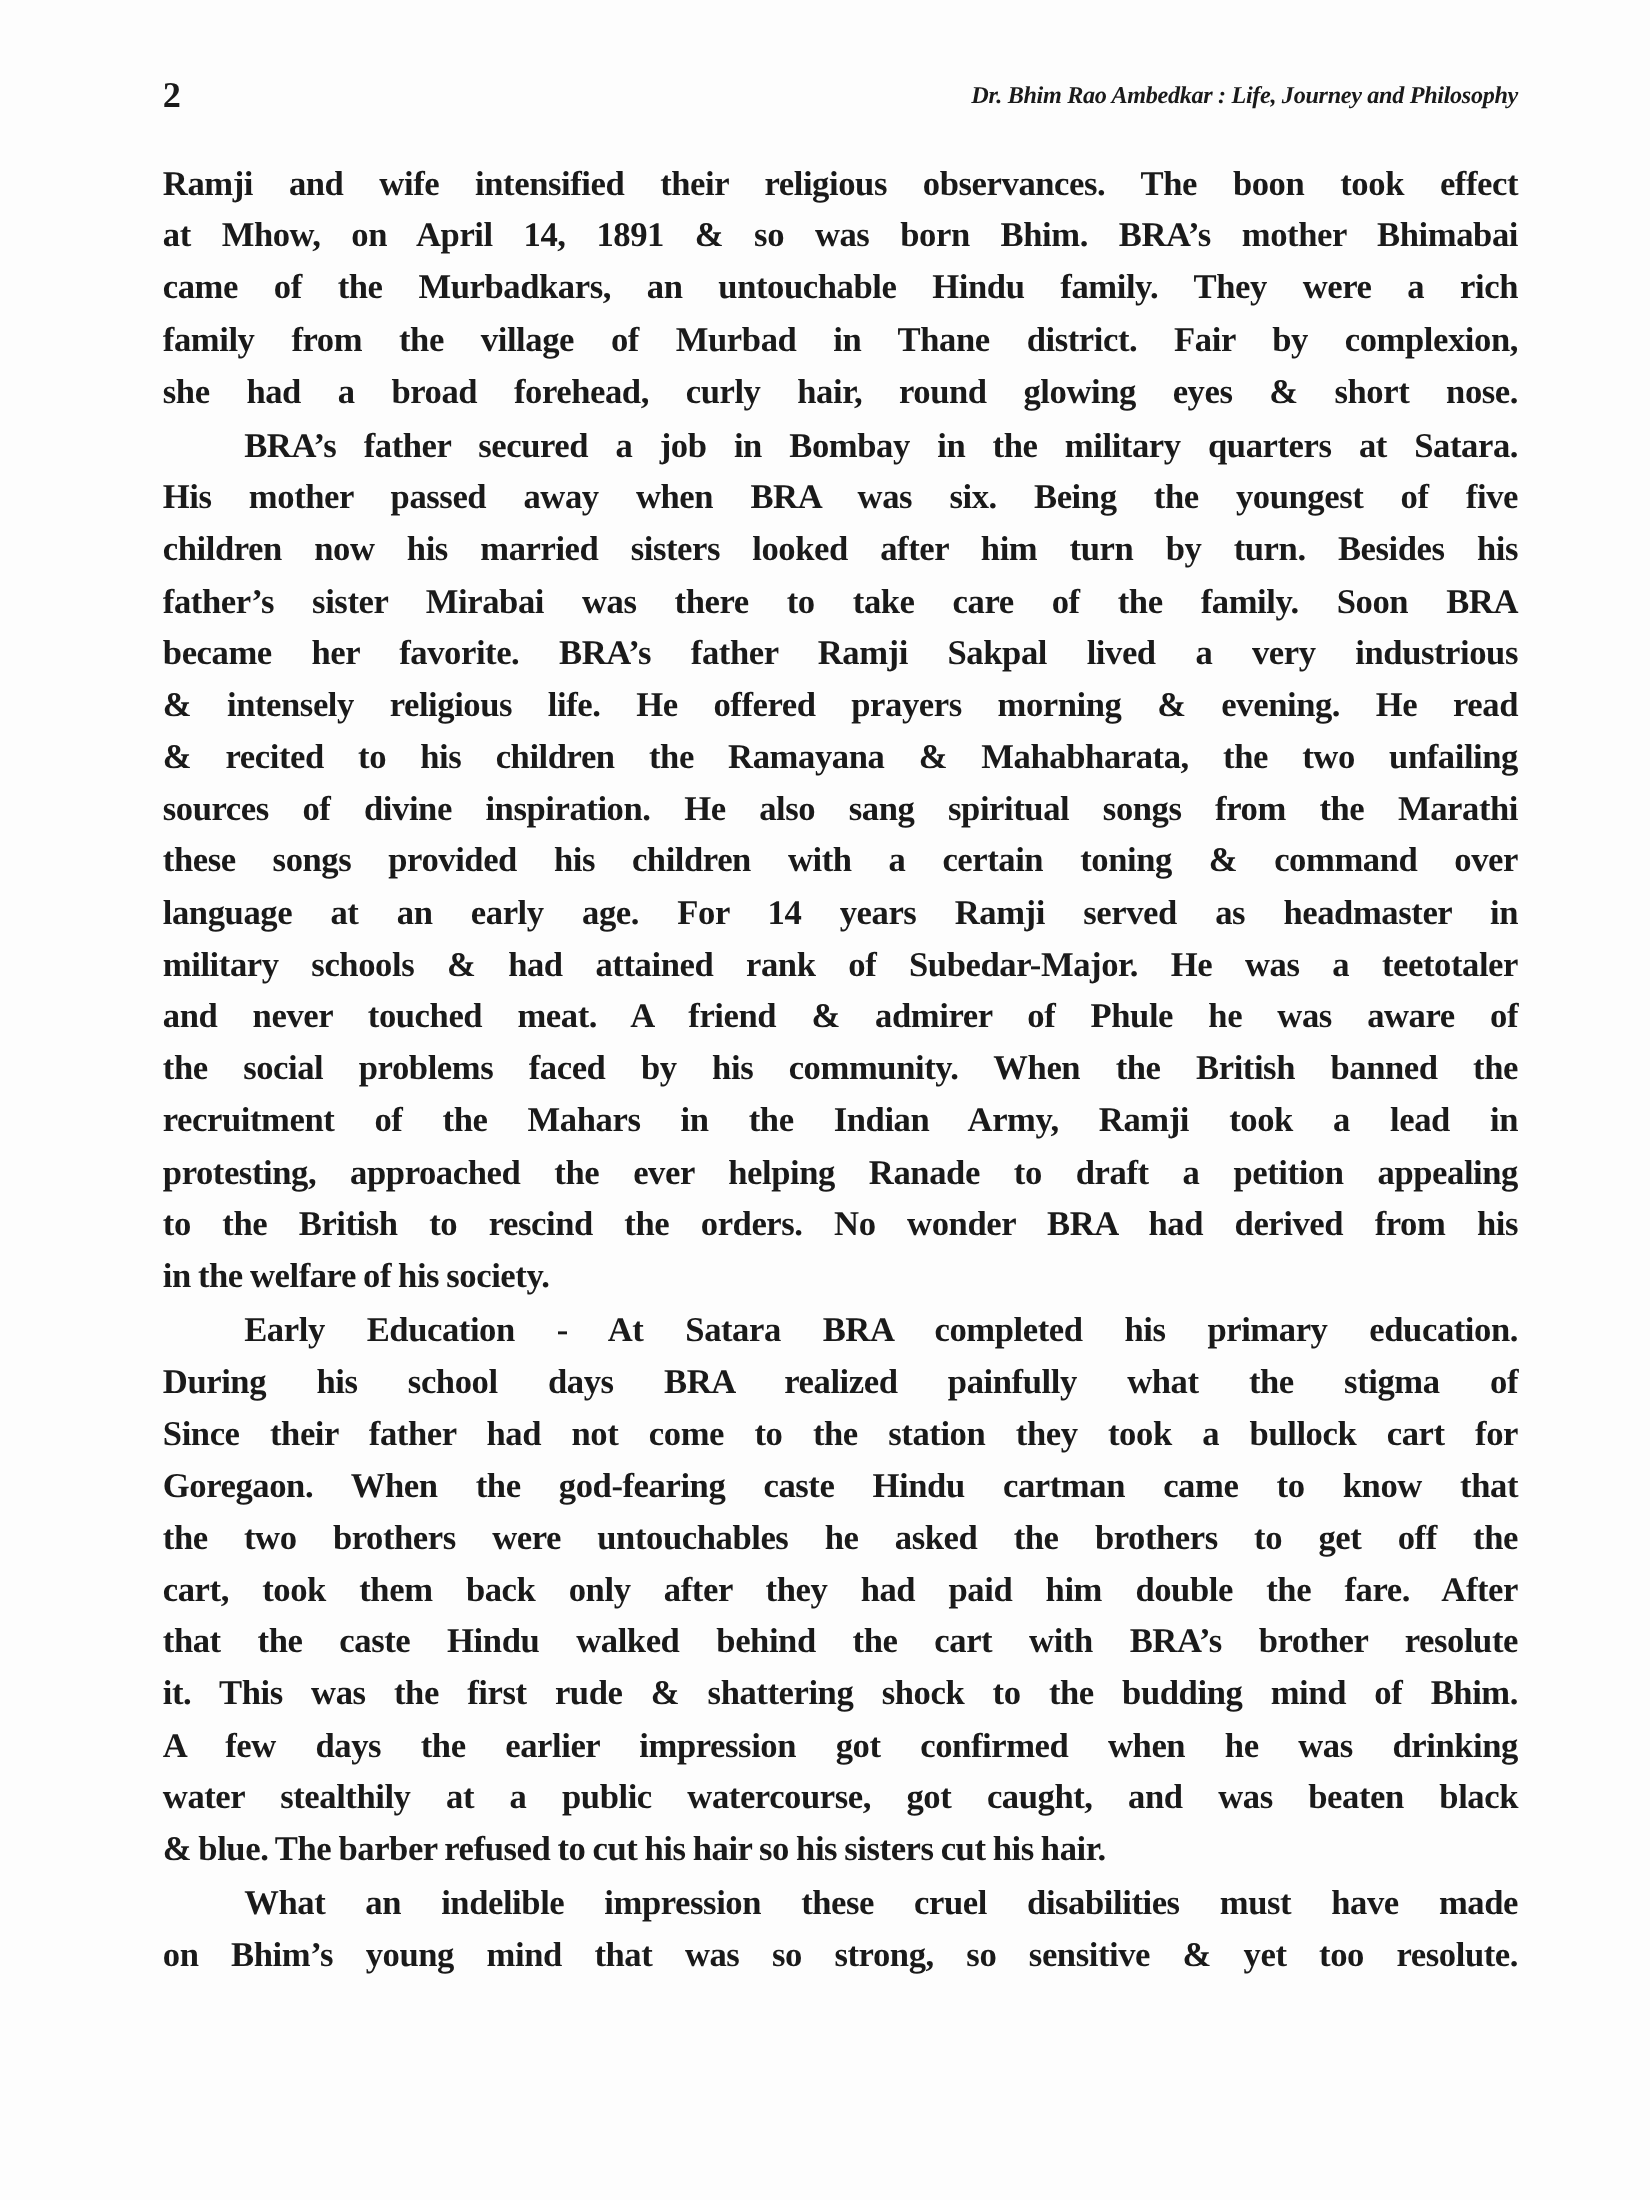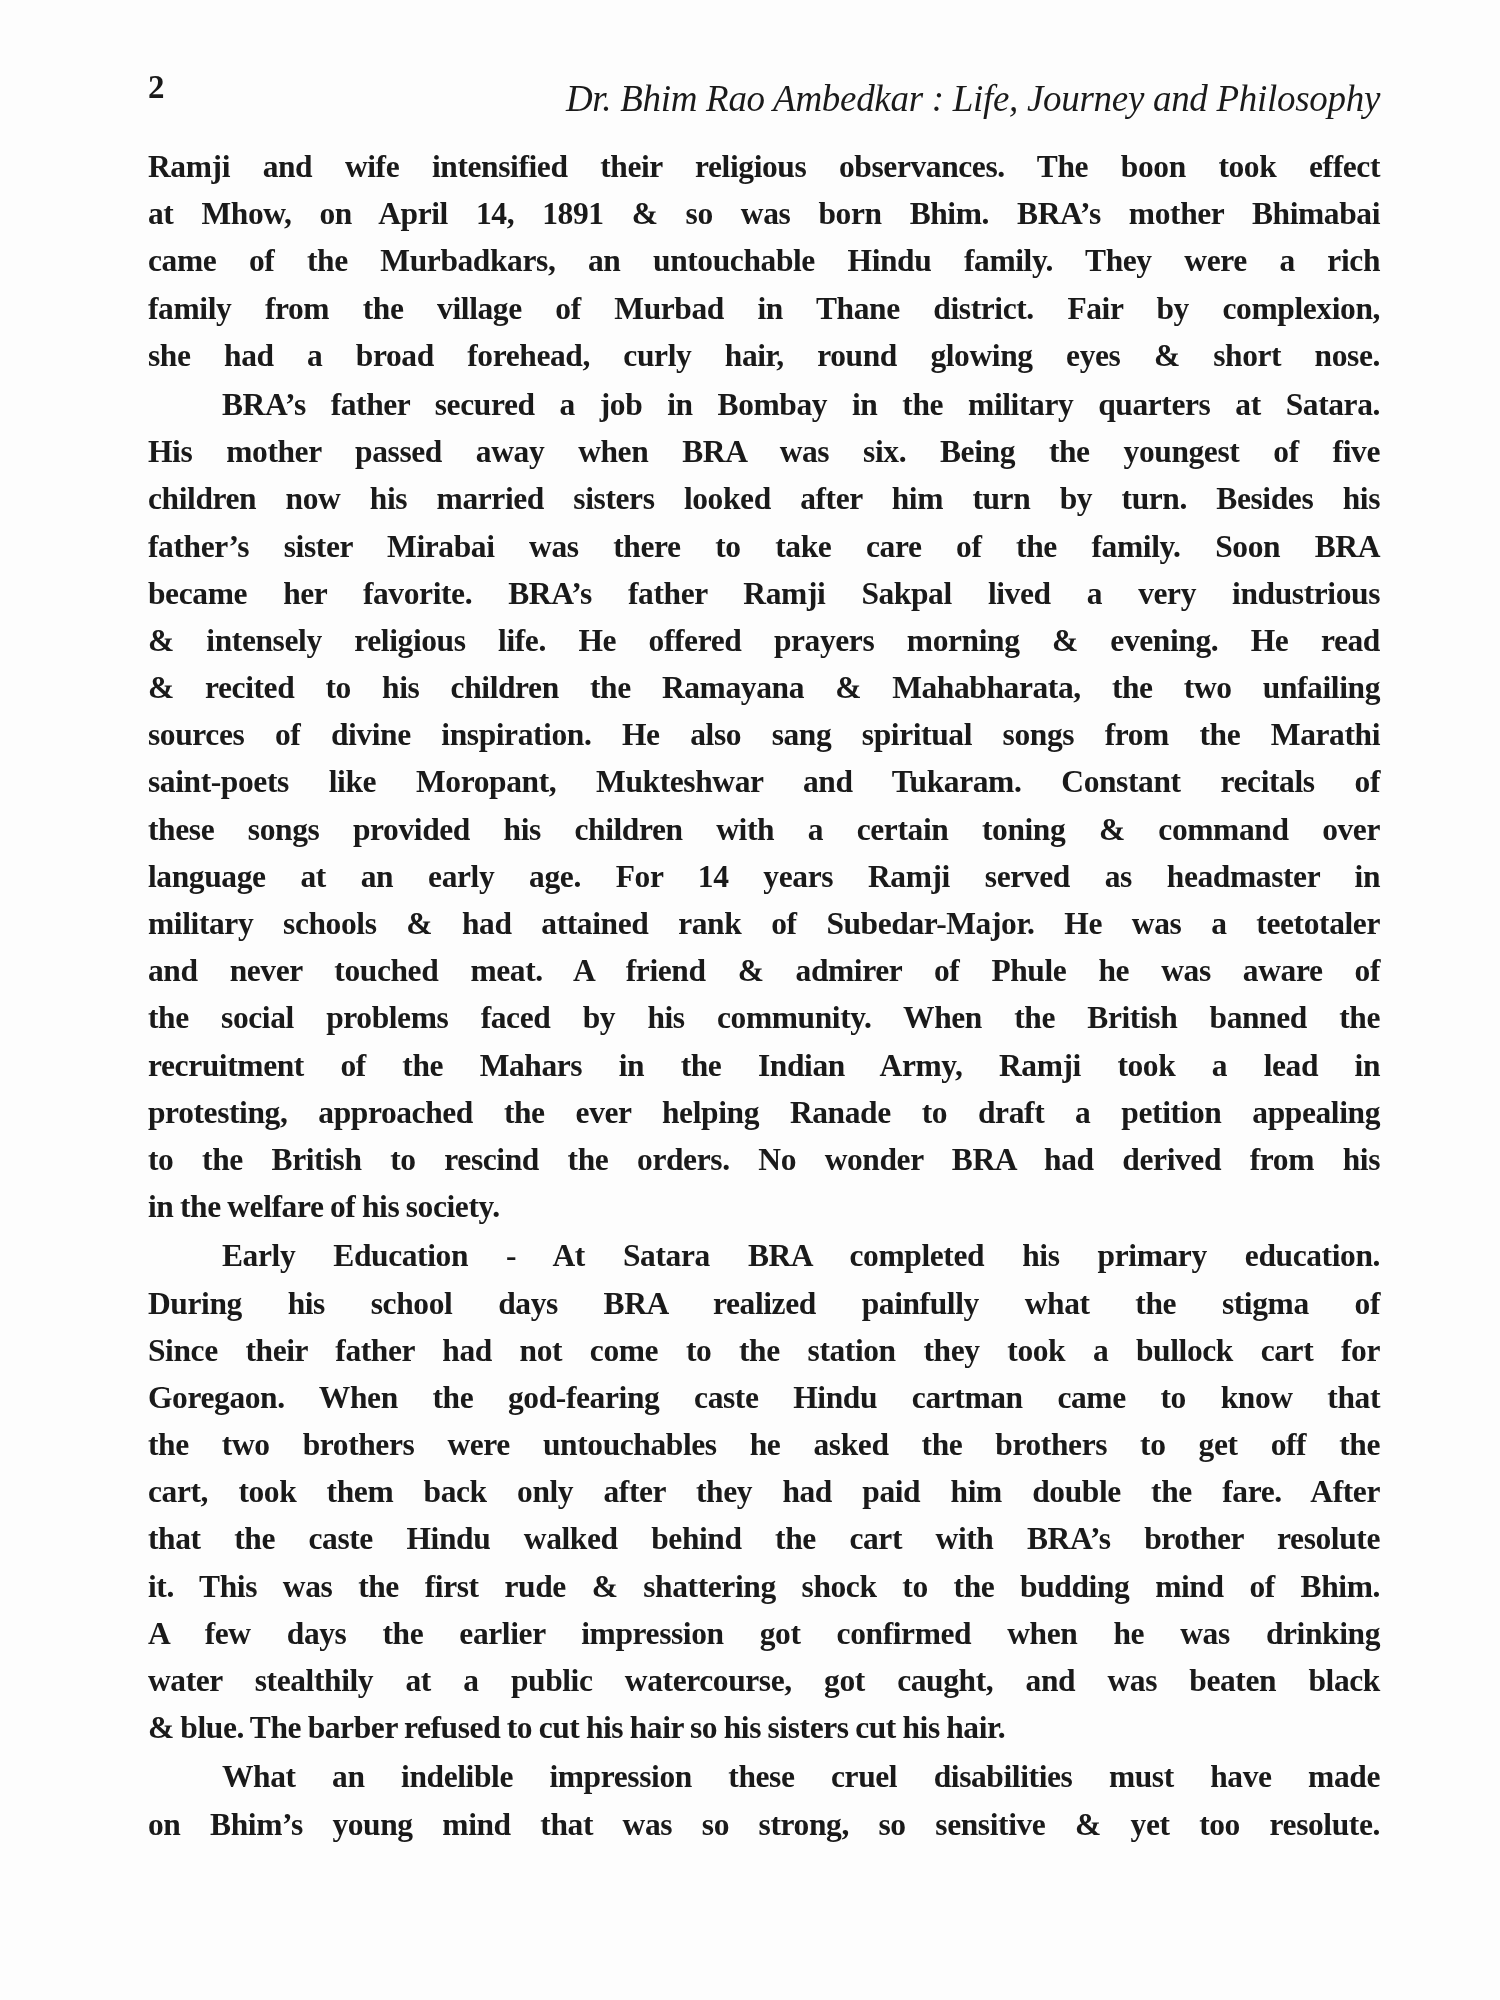--- a/index.html
+++ b/index.html
@@ -32,23 +32,23 @@
       position: absolute;
       left: 0;
       top: 0;
       font-size: 33px;
       font-weight: bold;
       line-height: 50px;
     }
     .book-title {
       position: absolute;
       right: 0;
-      top: 12px;
-      font-size: 37px;
-      font-weight: normal;
+      top: 0;
+      font-size: 22px;
+      font-weight: bold;
       font-style: italic;
       line-height: 50px;
       letter-spacing: -0.3px;
     }
     .body-text {
       position: absolute;
       left: 148px;
       top: 143px;
       width: 1232px;
     }
@@ -100,21 +100,20 @@
 
     <div class="para">
       <span class="line indent">BRA’s father secured a job in Bombay in the military quarters at Satara.</span>
       <span class="line">His mother passed away when BRA was six. Being the youngest of five</span>
       <span class="line">children now his married sisters looked after him turn by turn. Besides his</span>
       <span class="line">father’s sister Mirabai was there to take care of the family. Soon BRA</span>
       <span class="line">became her favorite. BRA’s father Ramji Sakpal lived a very industrious</span>
       <span class="line">&amp; intensely religious life. He offered prayers morning &amp; evening. He read</span>
       <span class="line">&amp; recited to his children the Ramayana &amp; Mahabharata, the two unfailing</span>
       <span class="line">sources of divine inspiration. He also sang spiritual songs from the Marathi</span>
-      <span class="line">saint-poets like Moropant, Mukteshwar and Tukaram. Constant recitals of</span>
       <span class="line">these songs provided his children with a certain toning &amp; command over</span>
       <span class="line">language at an early age. For 14 years Ramji served as headmaster in</span>
       <span class="line">military schools &amp; had attained rank of Subedar-Major. He was a teetotaler</span>
       <span class="line">and never touched meat. A friend &amp; admirer of Phule he was aware of</span>
       <span class="line">the social problems faced by his community. When the British banned the</span>
       <span class="line">recruitment of the Mahars in the Indian Army, Ramji took a lead in</span>
       <span class="line">protesting, approached the ever helping Ranade to draft a petition appealing</span>
       <span class="line">to the British to rescind the orders. No wonder BRA had derived from his</span>
       <span class="line last">in the welfare of his society.</span>
     </div>

